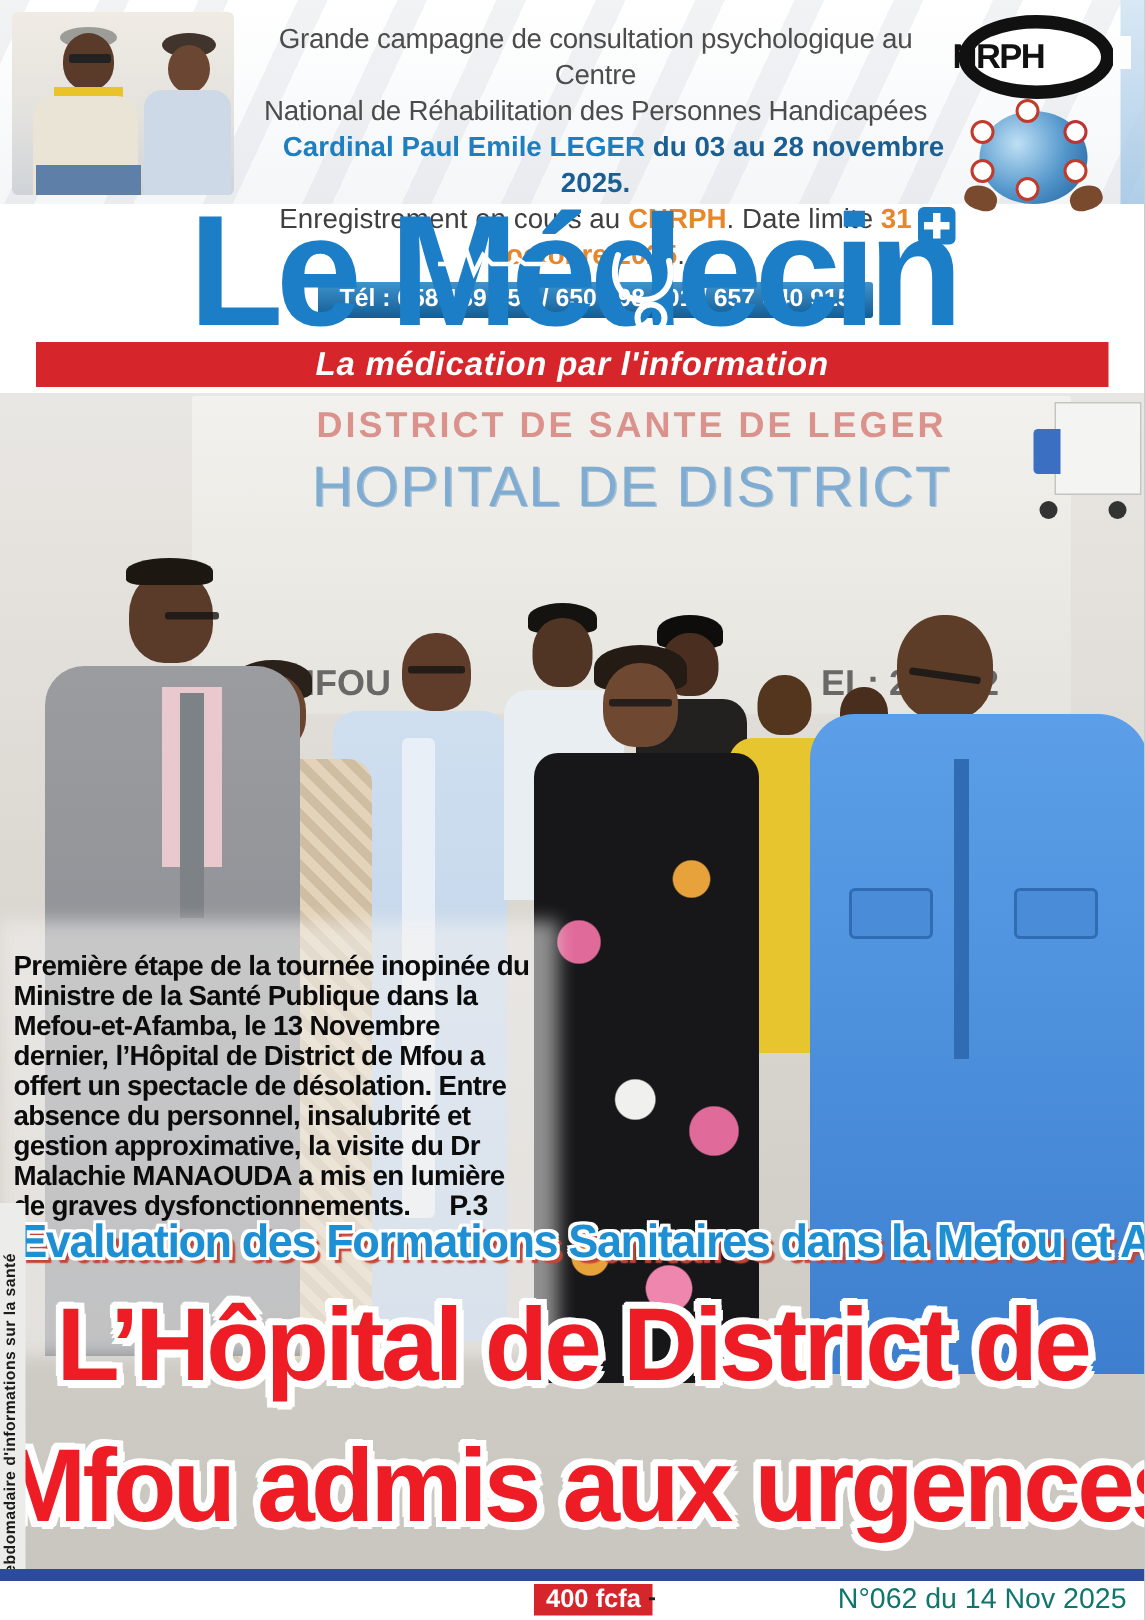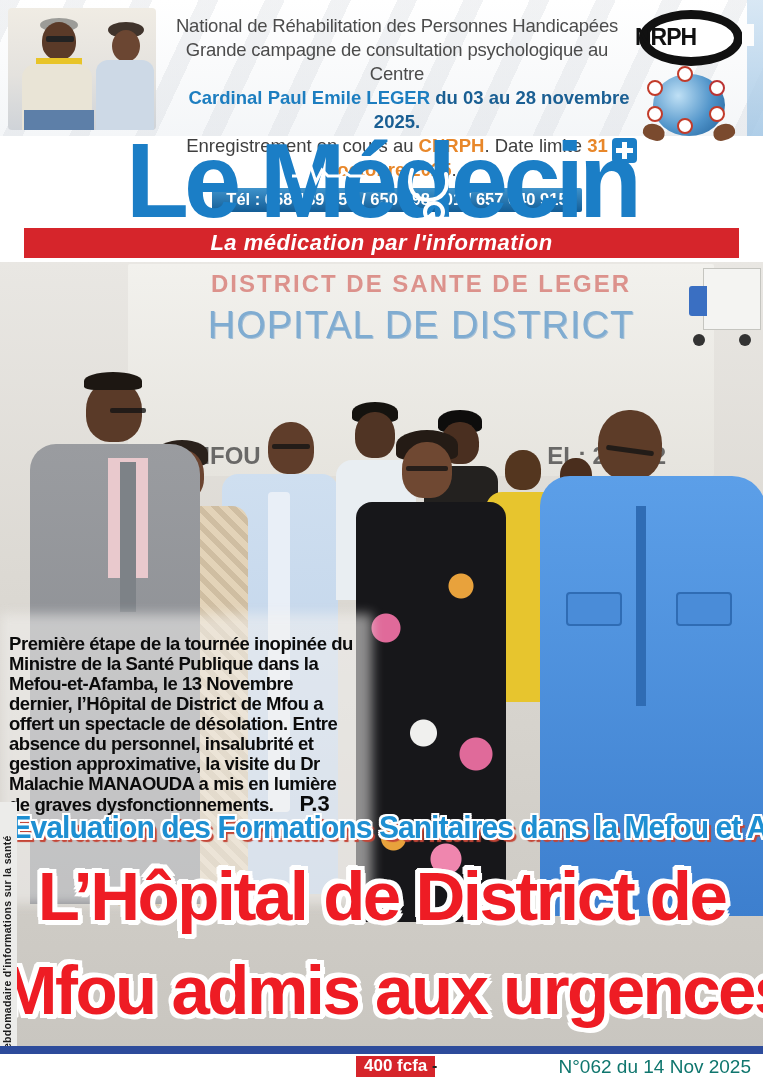--- a/index.html
+++ b/index.html
@@ -83,21 +83,21 @@
   .person{ position:absolute; }
   .head{ position:absolute; border-radius:48% 48% 42% 42%; background:#5f3d2a; }
   .hair{ position:absolute; border-radius:50% 50% 20% 20%; background:#241a14; }
   .glasses{ position:absolute; height:5px; background:rgba(20,20,20,.8); border-radius:2px; }
   .torso{ position:absolute; border-radius:16px 16px 0 0; }
 
   .lead-haze{ position:absolute; left:0; top:352px; width:372px; height:290px;
     background:rgba(244,243,240,.55); filter:blur(6px); }
   .lead{ position:absolute; left:9px; top:372px; width:352px; color:#0b0b0b;
     font-size:18.5px; line-height:20px; font-weight:bold; letter-spacing:-.45px; }
-  .lead .pref{ font-size:22px; letter-spacing:0; padding-left:26px; }
+  .lead .pref{ font-size:19px; letter-spacing:0; padding-left:26px; }
 
   .kicker{ position:absolute; left:0; top:548px; width:763px; text-align:center; white-space:nowrap;
     font-weight:bold; font-size:31px; letter-spacing:-1px; color:#1e8fd2; transform:scaleX(.97);
     text-shadow:
       -2px -2px 0 #fff, 2px -2px 0 #fff, -2px 2px 0 #fff, 2px 2px 0 #fff,
       -2px 0 0 #fff, 2px 0 0 #fff, 0 -2px 0 #fff, 0 2px 0 #fff,
       4px 4px 1px #c44536; }
   .headline{ position:absolute; left:0; top:588px; width:763px; text-align:center; font-weight:bold;
     color:#ee1c24; font-size:69px; line-height:94px; letter-spacing:-2.5px; white-space:nowrap;
     text-shadow:
@@ -133,22 +133,22 @@
       <div class="bp-man-glasses"></div>
       <div class="bp-man-collar"></div>
       <div class="bp-man-body"></div>
       <div class="bp-man-jeans"></div>
       <div class="bp-woman-hair"></div>
       <div class="bp-woman-head"></div>
       <div class="bp-woman-body"></div>
     </div>
 
     <div class="banner-text">
+      <div class="bt-line">Grande campagne de consultation psychologique au Centre</div>
       <div class="bt-line">National de Réhabilitation des Personnes Handicapées</div>
-      <div class="bt-line">Grande campagne de consultation psychologique au Centre</div>
       <div class="bt-line3"><span class="bt-blue">Cardinal Paul Emile LEGER</span><span class="bt-navy"> du 03 au 28 novembre 2025.</span></div>
       <div class="bt-line4"><span>Enregistrement en cours au </span><span class="bt-orange">CNRPH</span><span>. Date limite </span><span class="bt-orange">31 octobre 2025</span><span>.</span></div>
       <div class="phone-bar">Tél : 658 139 051 / 650 598 101 / 657 640 915</div>
     </div>
 
     <div class="nrph">
       <div class="nrph-ring"></div>
       <div class="nrph-gap"></div>
       <div class="nrph-label">NRPH</div>
       <div class="nrph-globe"></div>

